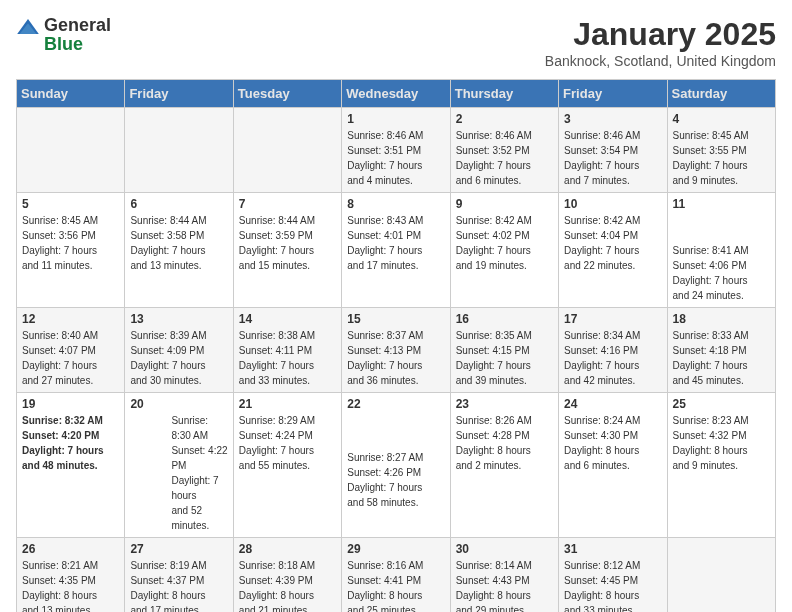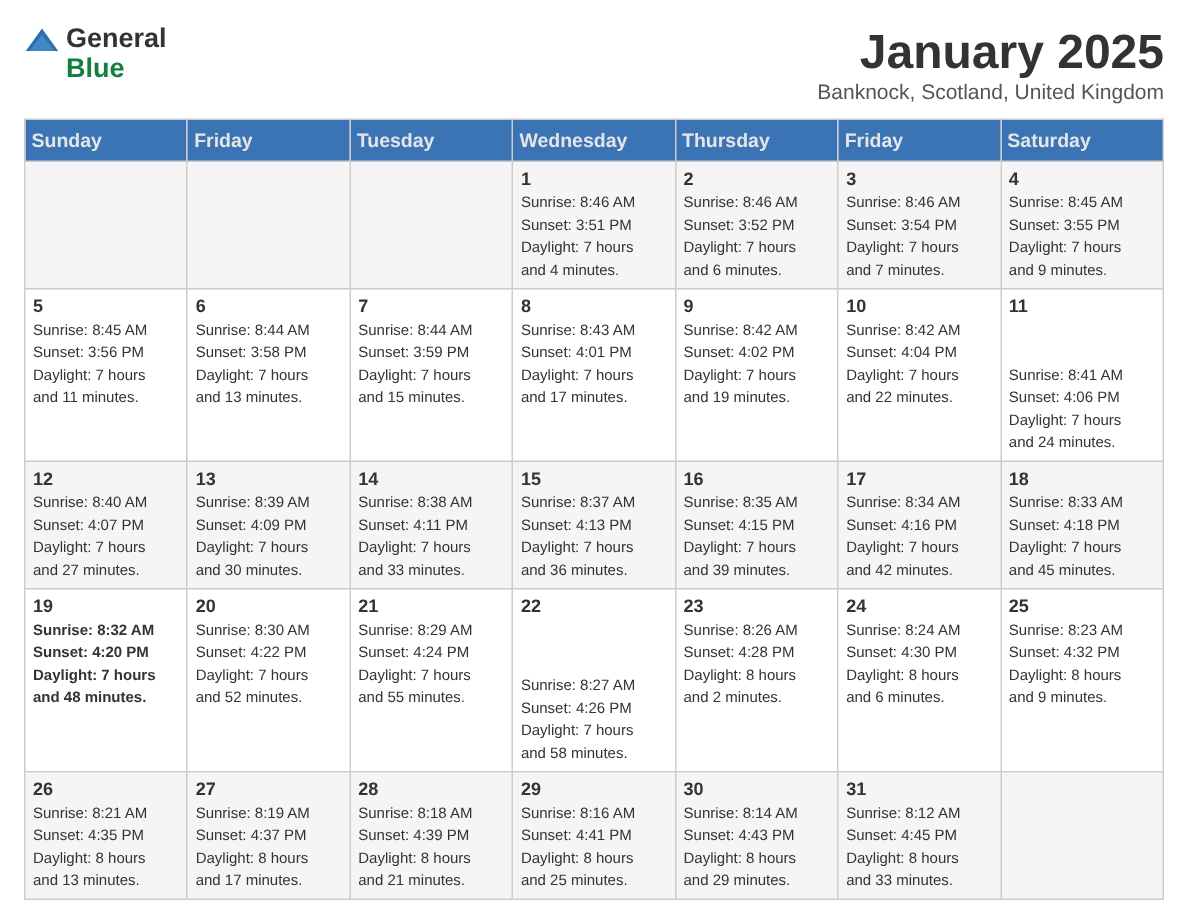--- a/index.html
+++ b/index.html
@@ -259,21 +259,21 @@
       <tr>
         <td>
           <div class="day-number">19</div>
           <div class="day-info" style="white-space: pre-line; font-weight: bold;">Sunrise: 8:32 AM
 Sunset: 4:20 PM
 Daylight: 7 hours
 and 48 minutes.</div>
         </td>
         <td>
           <div class="day-number">20</div>
-          <div class="day-info" style="white-space: pre-line;">Sunrise: 8:30 AM
+          <div class="day-info" style="white-space: pre-line; margin-left: 41px;">Sunrise: 8:30 AM
 Sunset: 4:22 PM
 Daylight: 7 hours
 and 52 minutes.</div>
         </td>
         <td>
           <div class="day-number">21</div>
           <div class="day-info" style="white-space: pre-line;">Sunrise: 8:29 AM
 Sunset: 4:24 PM
 Daylight: 7 hours
 and 55 minutes.</div>

